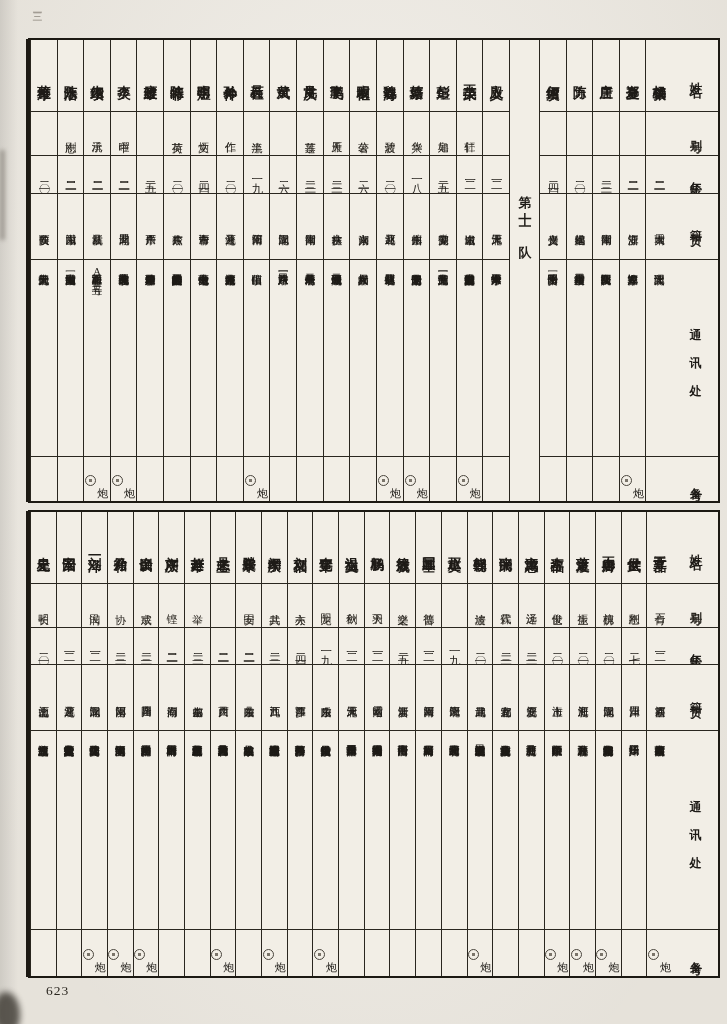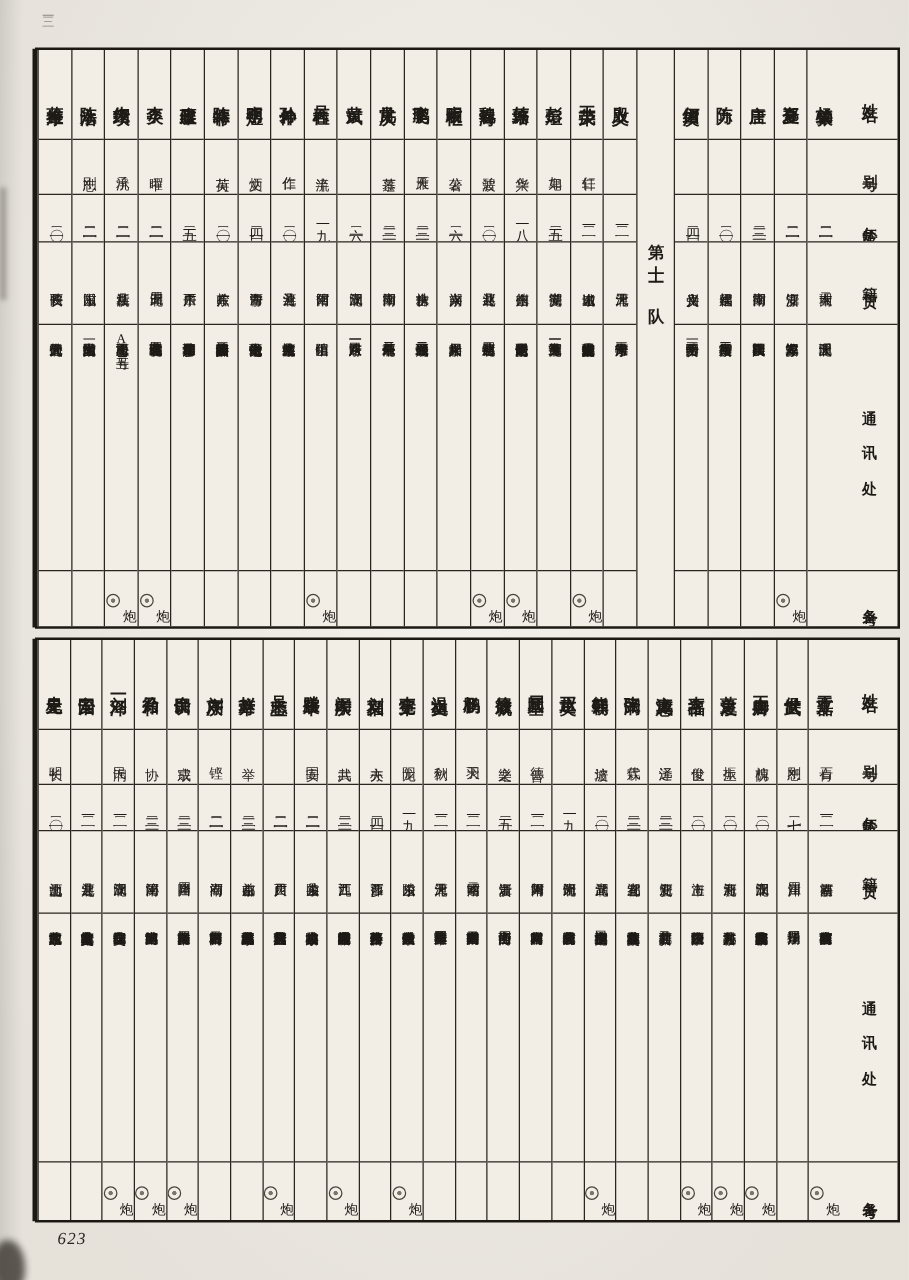--- a/index.html
+++ b/index.html
@@ -77,21 +77,20 @@
   .remark-circle{
     width:9px;height:9px;border:1px solid #4a453d;border-radius:50%;
     margin-top:2px;display:inline-block;
     background:radial-gradient(circle at 50% 50%, #7a746a 0 1.5px, transparent 2px);
   }
 
   .page-number{
     position:absolute;left:46px;top:983px;
     font-size:13.5px;letter-spacing:1px;color:#2a261f;
     font-family:"Liberation Serif","DejaVu Serif",serif;
-    font-style:italic;
   }
 </style>
 </head>
 <body>
 
 <div class="page">
   <span class="pencil-mark">三一</span>
 
   <section class="reg-table t-top">
       <div class="col header-col">

